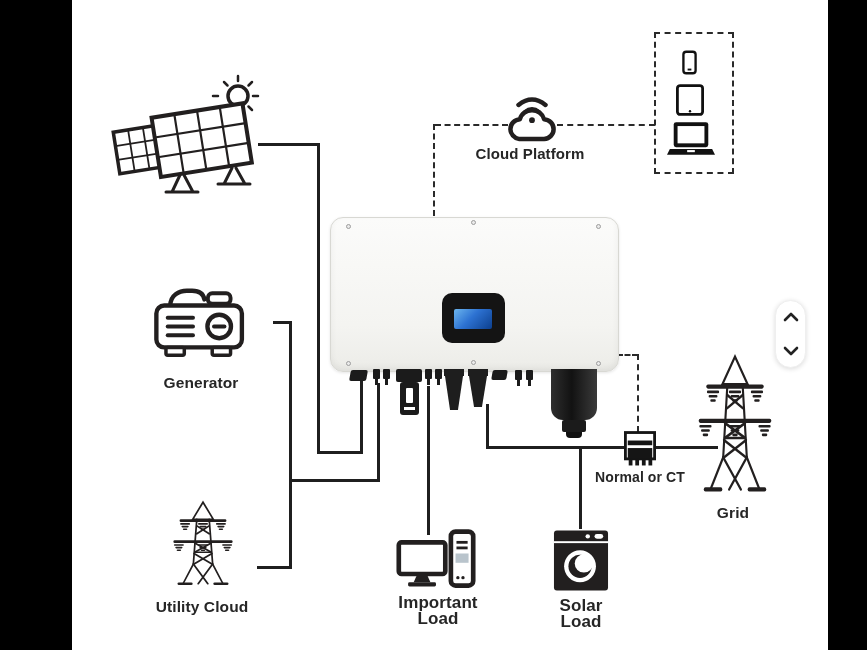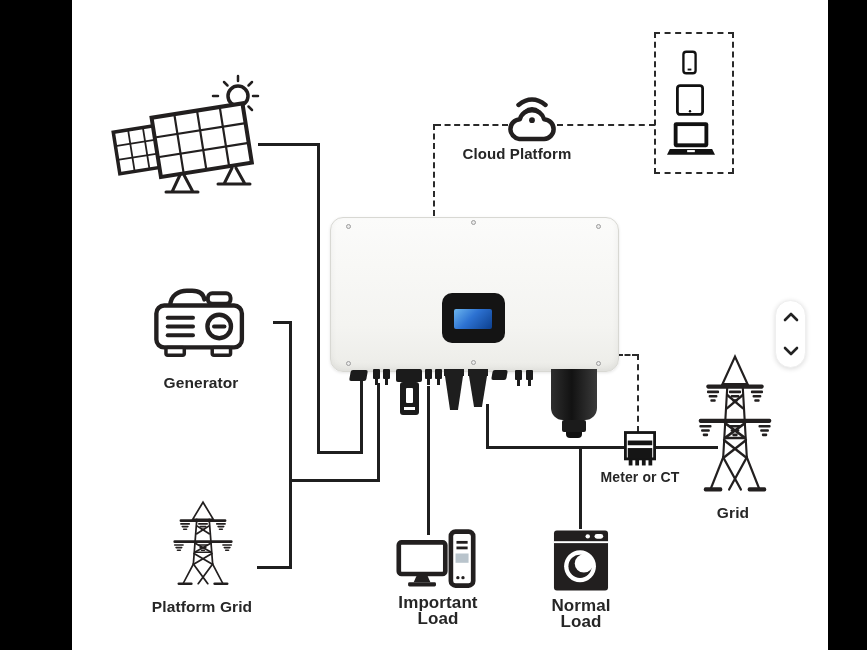--- a/index.html
+++ b/index.html
@@ -168,31 +168,31 @@
       <line x1="32" y1="86" x2="58" y2="102"></line>
         <line x1="58" y1="86" x2="32" y2="102"></line>
       <line x1="31" y1="102" x2="16" y2="132"></line>
         <line x1="59" y1="102" x2="74" y2="132"></line>
       <line x1="31" y1="102" x2="52" y2="132"></line>
         <line x1="59" y1="102" x2="38" y2="132"></line>
       <line x1="10" y1="132" x2="28" y2="132" stroke-width="4"></line>
         <line x1="62" y1="132" x2="80" y2="132" stroke-width="4"></line>
     </g>
   </svg>
-  <div class="lbl" style="left:127px;top:598px;width:150px;">Platform Grid</div>
+  <div class="lbl" style="left:127px;top:598px;width:150px;">Utility Cloud</div>
 
   <svg class="icon" style="left:505px;top:92px;" width="54" height="51" viewBox="0 0 60 56">
     <g fill="none" stroke="#221f1f" stroke-linecap="round" stroke-linejoin="round">
       <path d="M15,14 Q30,2 45,14" stroke-width="5"></path>
       <path d="M22,22 Q30,15.5 38,22" stroke-width="4.5"></path>
       <circle cx="30" cy="31" r="3.2" fill="#221f1f" stroke="none"></circle>
       <path d="M16,52 C10,51 6,46 6,41 C6,35 10.5,30.5 16.5,30 C18,24 23.5,20 30,20 C36.5,20 42,24 43.5,30 C49.5,30.5 54,35 54,41 C54,46.5 49.5,51.5 43.5,52 Z" stroke-width="5"></path>
     </g>
   </svg>
-  <div class="lbl" style="left:442px;top:145px;width:150px;font-size:15px;">Cloud Platform</div>
+  <div class="lbl" style="left:455px;top:145px;width:150px;font-size:15px;">Cloud Platform</div>
 
   <svg class="icon" style="left:682px;top:50px;" width="15" height="25" viewBox="0 0 16 26">
     <rect x="1.5" y="1.5" width="13" height="23" rx="3" fill="#fff" stroke="#111" stroke-width="2.5"></rect>
     <line x1="6" y1="20.5" x2="10" y2="20.5" stroke="#111" stroke-width="2"></line>
   </svg>
   <svg class="icon" style="left:676px;top:84px;" width="28" height="32" viewBox="0 0 30 34">
     <rect x="1.5" y="1.5" width="27" height="31" rx="3" fill="#fff" stroke="#111" stroke-width="3"></rect>
     <circle cx="15" cy="29" r="1.3" fill="#111"></circle>
   </svg>
   <svg class="icon" style="left:667px;top:121px;" width="48" height="37" viewBox="0 0 50 38">
@@ -236,21 +236,21 @@
 
   <svg class="icon" style="left:624px;top:431px;" width="32" height="36" viewBox="0 0 34 38">
     <rect x="1.5" y="1.5" width="31" height="28" fill="#fff" stroke="#151515" stroke-width="3"></rect>
     <rect x="4" y="10" width="26" height="5" fill="#151515"></rect>
     <rect x="4" y="18" width="26" height="11" fill="#151515"></rect>
     <rect x="5" y="30" width="4" height="6.5" fill="#151515"></rect>
     <rect x="12" y="30" width="4" height="6.5" fill="#151515"></rect>
     <rect x="19" y="30" width="4" height="6.5" fill="#151515"></rect>
     <rect x="26" y="30" width="4" height="6.5" fill="#151515"></rect>
   </svg>
-  <div class="lbl small" style="left:595px;top:469px;width:90px;font-size:14px;">Meter or CT</div>
+  <div class="lbl small" style="left:595px;top:469px;width:90px;font-size:14px;">Normal or CT</div>
 
   <svg class="icon" style="left:697px;top:348px;" width="76" height="150" viewBox="0 0 90 140" preserveAspectRatio="none">
     <g fill="none" stroke="#221f1f" stroke-width="2.5" stroke-linecap="round">
       <path d="M45,8 L30,34 H60 Z"></path>
       <line x1="13" y1="36" x2="77" y2="36" stroke-width="4"></line>
       <g stroke-width="2.5">
         <path d="M13,41 h12 M15,45 h8 M17,49 h4"></path>
           <path d="M39,41 h12 M41,45 h8 M43,49 h4"></path>
           <path d="M65,41 h12 M67,45 h8 M69,49 h4"></path>
       </g>
@@ -300,21 +300,21 @@
   <svg class="icon" style="left:553px;top:529px;" width="56" height="63" viewBox="0 0 58 64">
     <rect x="1" y="1" width="56" height="62" rx="3" fill="#221f1f"></rect>
     <rect x="1" y="12" width="56" height="2" fill="#fff"></rect>
     <circle cx="36" cy="7" r="2.3" fill="#fff"></circle>
     <rect x="43" y="4.5" width="9" height="5" rx="2.5" fill="#fff"></rect>
     <circle cx="28" cy="38" r="16.5" fill="#fff"></circle>
     <circle cx="28" cy="38" r="12" fill="#221f1f"></circle>
     <circle cx="32" cy="35" r="9.5" fill="#fff"></circle>
   </svg>
   <div class="lbl small" style="left:541px;top:598px;width:80px;">
-    <div>Normal</div>
+    <div>Solar</div>
     <div>Load</div>
   </div>
 
   <div id="carousel">
     <button class="chev-btn">
       <svg width="16" height="10" viewBox="0 0 16 10">
         <polyline points="2,8 8,2 14,8" fill="none" stroke="#222" stroke-width="2.6" stroke-linecap="round" stroke-linejoin="round"></polyline>
       </svg>
     </button>
     <button class="chev-btn">

